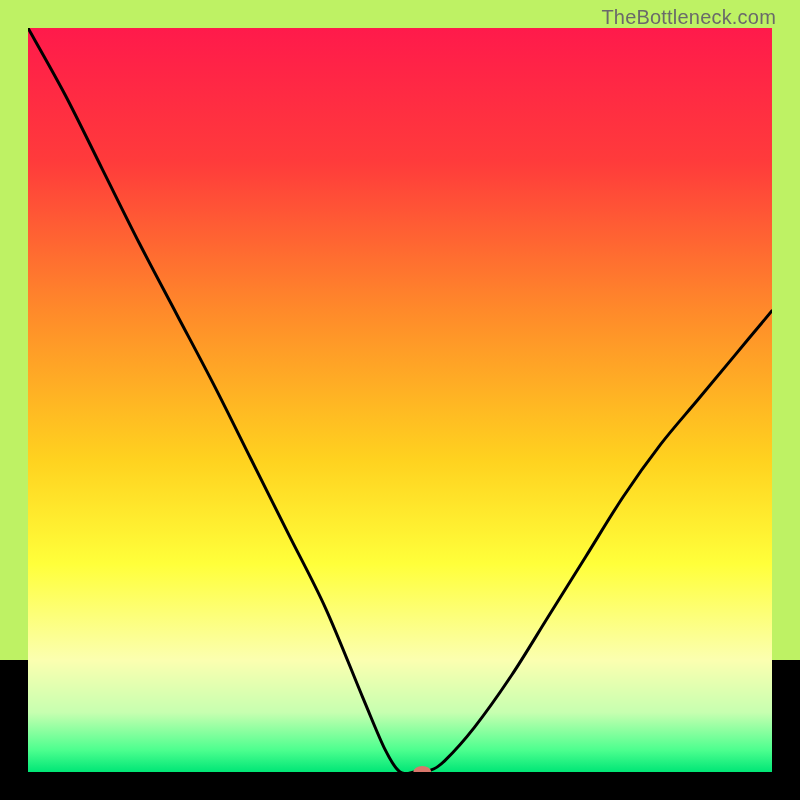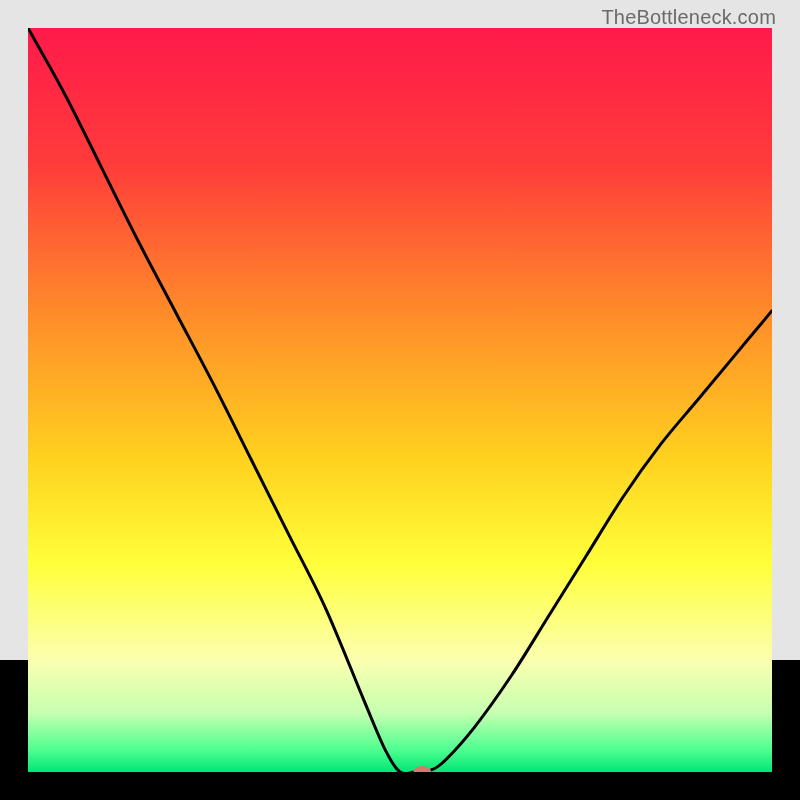--- a/index.html
+++ b/index.html
@@ -7,21 +7,21 @@
     padding: 0;
     background: #000;
     width: 800px;
     height: 800px;
     overflow: hidden;
   }
   .chart-container {
     position: relative;
     width: 800px;
     height: 660px;
-    background: #e5e5e5;
+    background: #bef264;
   }
   .plot-area {
     position: absolute;
     left: 28px;
     top: 28px;
     width: 744px;
     height: 744px;
   }
   .watermark {
     position: absolute;

